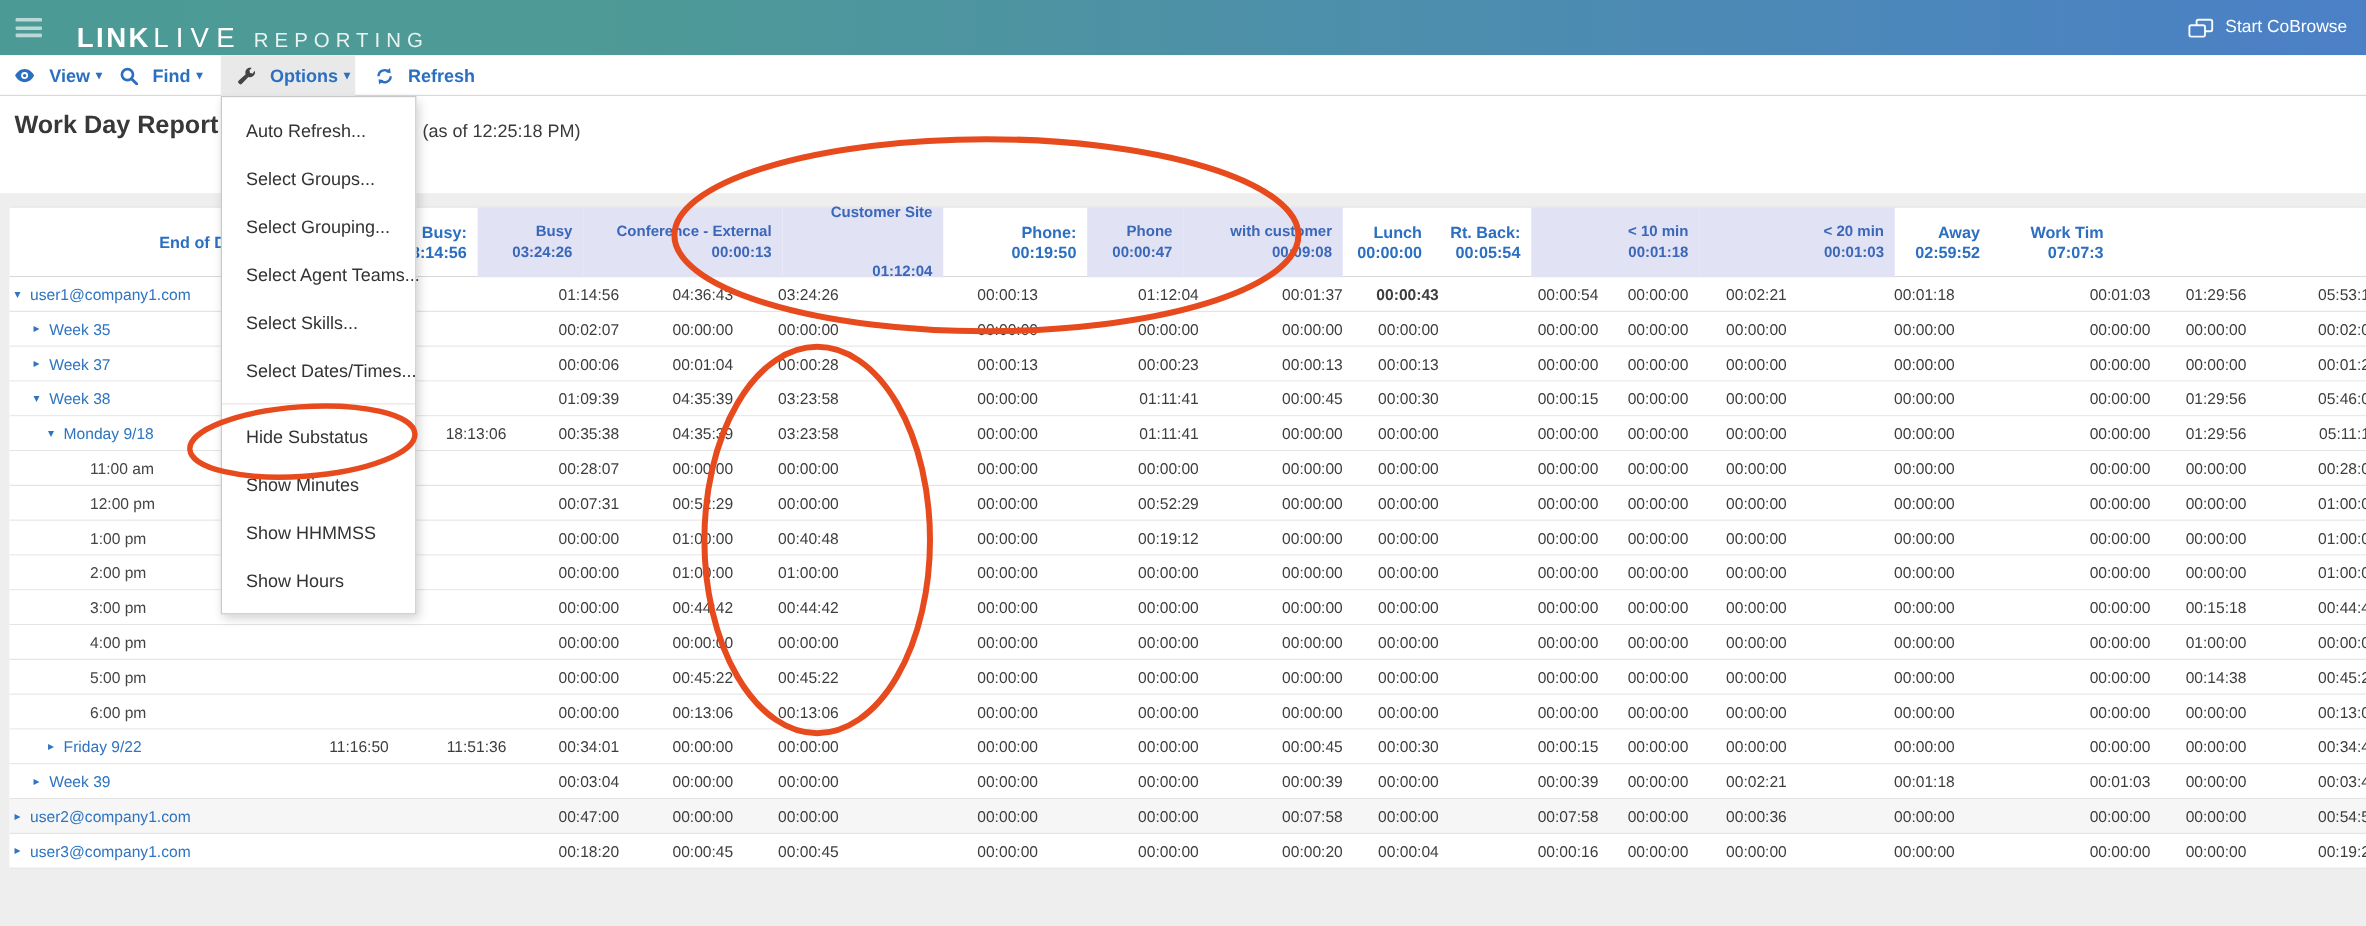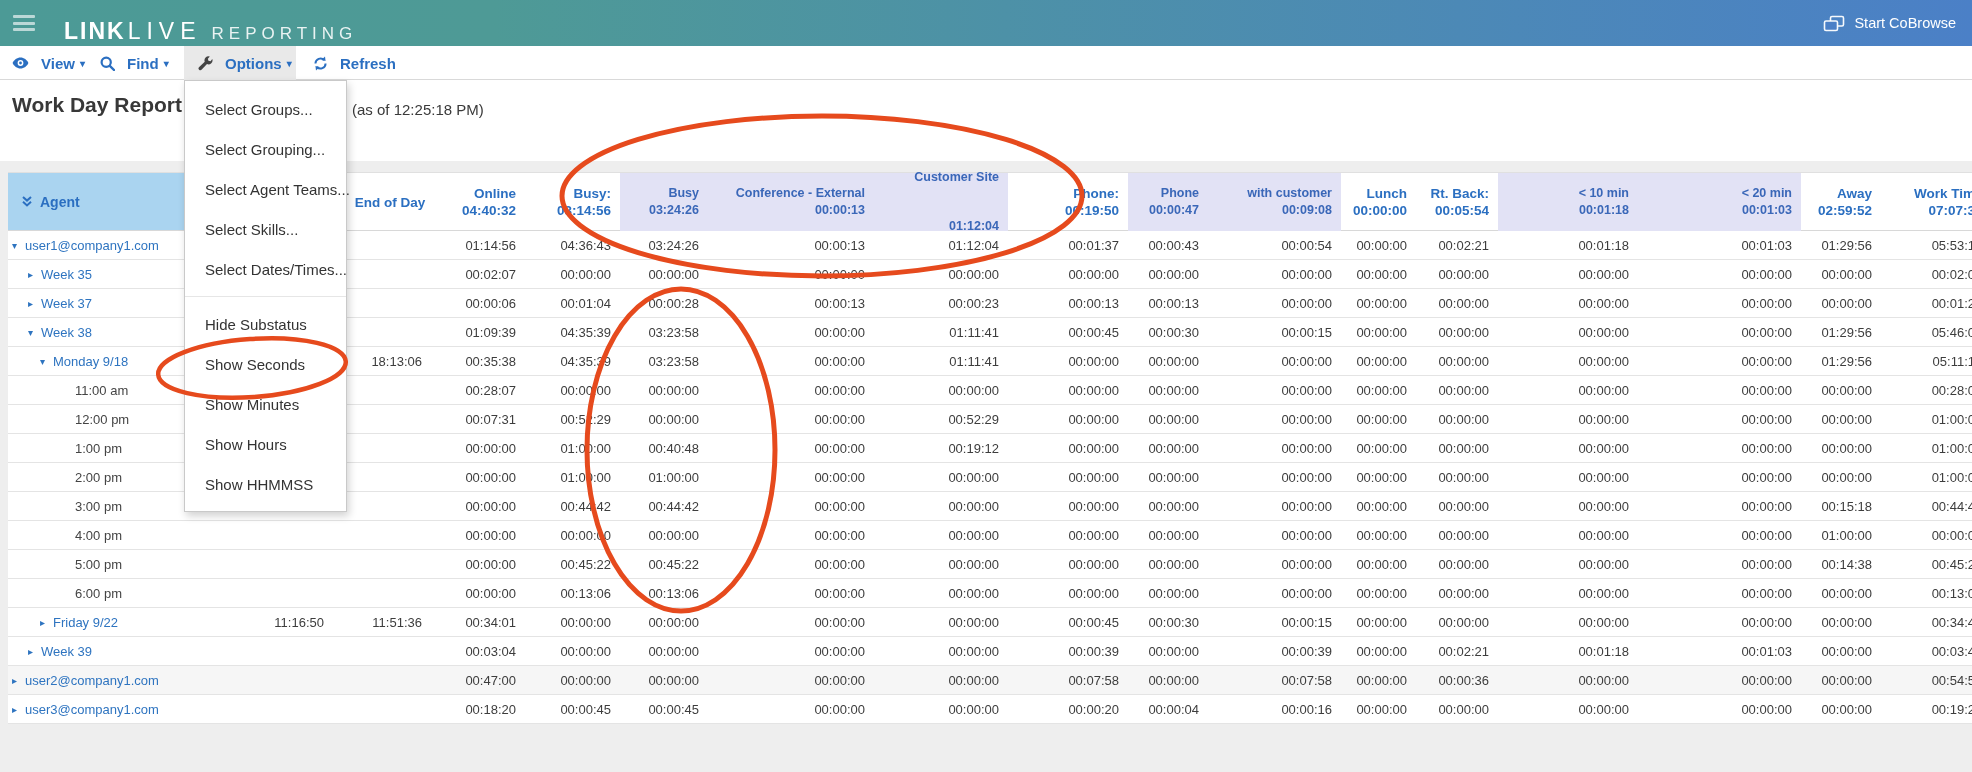--- a/index.html
+++ b/index.html
@@ -133,29 +133,20 @@
     </div>
 </div>
 
 <div class="titlebar">
   <div class="page-title">Work Day Report</div>
   <div class="as-of">(as of 12:25:18 PM)</div>
 </div>
 
 <div class="tablewrap">
   <div class="thead" id="thead">
-      <div class="h-agent">
-        <span style="display: inline-flex;">
-          <svg width="12" height="11" viewBox="0 0 12 11">
-            <polyline points="2,1 6,4.6 10,1" fill="none" stroke="#2b6fc1" stroke-width="2"></polyline>
-            <polyline points="2,5.8 6,9.4 10,5.8" fill="none" stroke="#2b6fc1" stroke-width="2"></polyline>
-          </svg>
-        </span>
-        <span class="lbl">Agent</span>
-      </div>
       <div class="h-cell c-start_of_day" style="width: 100px;">
         <div class="lbl"></div>
       </div>
       <div class="h-cell c-end_of_day" style="width: 120px;">
         <div class="lbl">End of Day</div>
       </div>
       <div class="h-cell c-online" style="width: 75px;">
         <div class="lbl">Online</div>
         <div class="val">04:40:32</div>
       </div>
@@ -219,21 +210,21 @@
           <span class="name">user1@company1.com</span>
         </div>
         <div class="cell c-start_of_day" style="width: 100px;"></div>
         <div class="cell c-end_of_day" style="width: 120px;"></div>
         <div class="cell c-online" style="width: 75px;">01:14:56</div>
         <div class="cell c-busy_total" style="width: 95px;">04:36:43</div>
         <div class="cell c-busy_sub" style="width: 88px;">03:24:26</div>
         <div class="cell c-conf_ext" style="width: 166px;">00:00:13</div>
         <div class="cell c-cust_site" style="width: 134px;">01:12:04</div>
         <div class="cell c-phone_total" style="width: 120px;">00:01:37</div>
-        <div class="cell c-phone_sub" style="width: 80px;">00:00:43</div>
+        <div class="cell c-phone_sub" style="width: 80px; font-weight: bold;">00:00:43</div>
         <div class="cell c-with_customer" style="width: 133px;">00:00:54</div>
         <div class="cell c-lunch" style="width: 75px;">00:00:00</div>
         <div class="cell c-rt_back" style="width: 82px;">00:02:21</div>
         <div class="cell c-lt_10_min" style="width: 140px;">00:01:18</div>
         <div class="cell c-lt_20_min" style="width: 163px;">00:01:03</div>
         <div class="cell c-away" style="width: 80px;">01:29:56</div>
         <div class="cell c-work_time" style="width: 103px;">05:53:1</div>
       </div>
       <div class="trow">
         <div class="a-cell" style="padding-left: 20px;">
@@ -576,30 +567,30 @@
         <div class="cell c-rt_back" style="width: 82px;">00:00:00</div>
         <div class="cell c-lt_10_min" style="width: 140px;">00:00:00</div>
         <div class="cell c-lt_20_min" style="width: 163px;">00:00:00</div>
         <div class="cell c-away" style="width: 80px;">00:00:00</div>
         <div class="cell c-work_time" style="width: 103px;">00:19:2</div>
       </div>
     </div>
 </div>
 
 <div class="menu" id="options-menu">
+    <div class="menu-item">Auto Refresh...</div>
     <div class="menu-item">Select Groups...</div>
     <div class="menu-item">Select Grouping...</div>
     <div class="menu-item">Select Agent Teams...</div>
     <div class="menu-item">Select Skills...</div>
     <div class="menu-item">Select Dates/Times...</div>
     <div class="menu-divider"></div>
     <div class="menu-item">Hide Substatus</div>
-    <div class="menu-item">Show Seconds</div>
     <div class="menu-item">Show Minutes</div>
+    <div class="menu-item">Show HHMMSS</div>
     <div class="menu-item">Show Hours</div>
-    <div class="menu-item">Show HHMMSS</div>
   </div>
 
 <svg class="anno" width="1972" height="772" viewBox="0 0 1972 772">
   <ellipse id="anno1" cx="822" cy="196" rx="260" ry="80" fill="none" stroke-width="5" stroke="#e64a1d"></ellipse>
   <ellipse id="anno2" cx="681" cy="450" rx="94" ry="161" fill="none" stroke-width="5" stroke="#e64a1d"></ellipse>
   <ellipse id="anno3" cx="252" cy="368" rx="94" ry="29" fill="none" stroke-width="4.5" transform="rotate(-4 252 368)" stroke="#e64a1d"></ellipse>
 </svg>
 
 </body></html>

